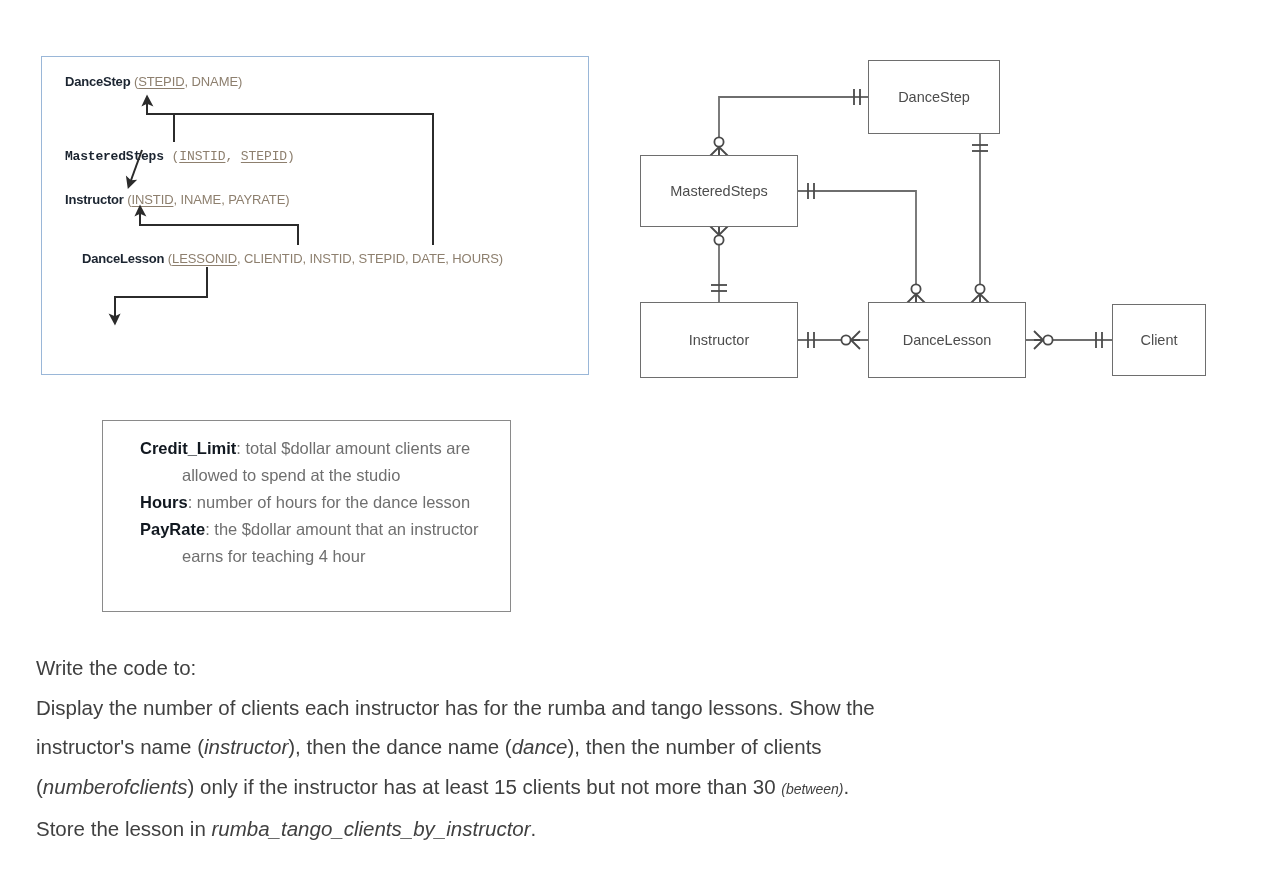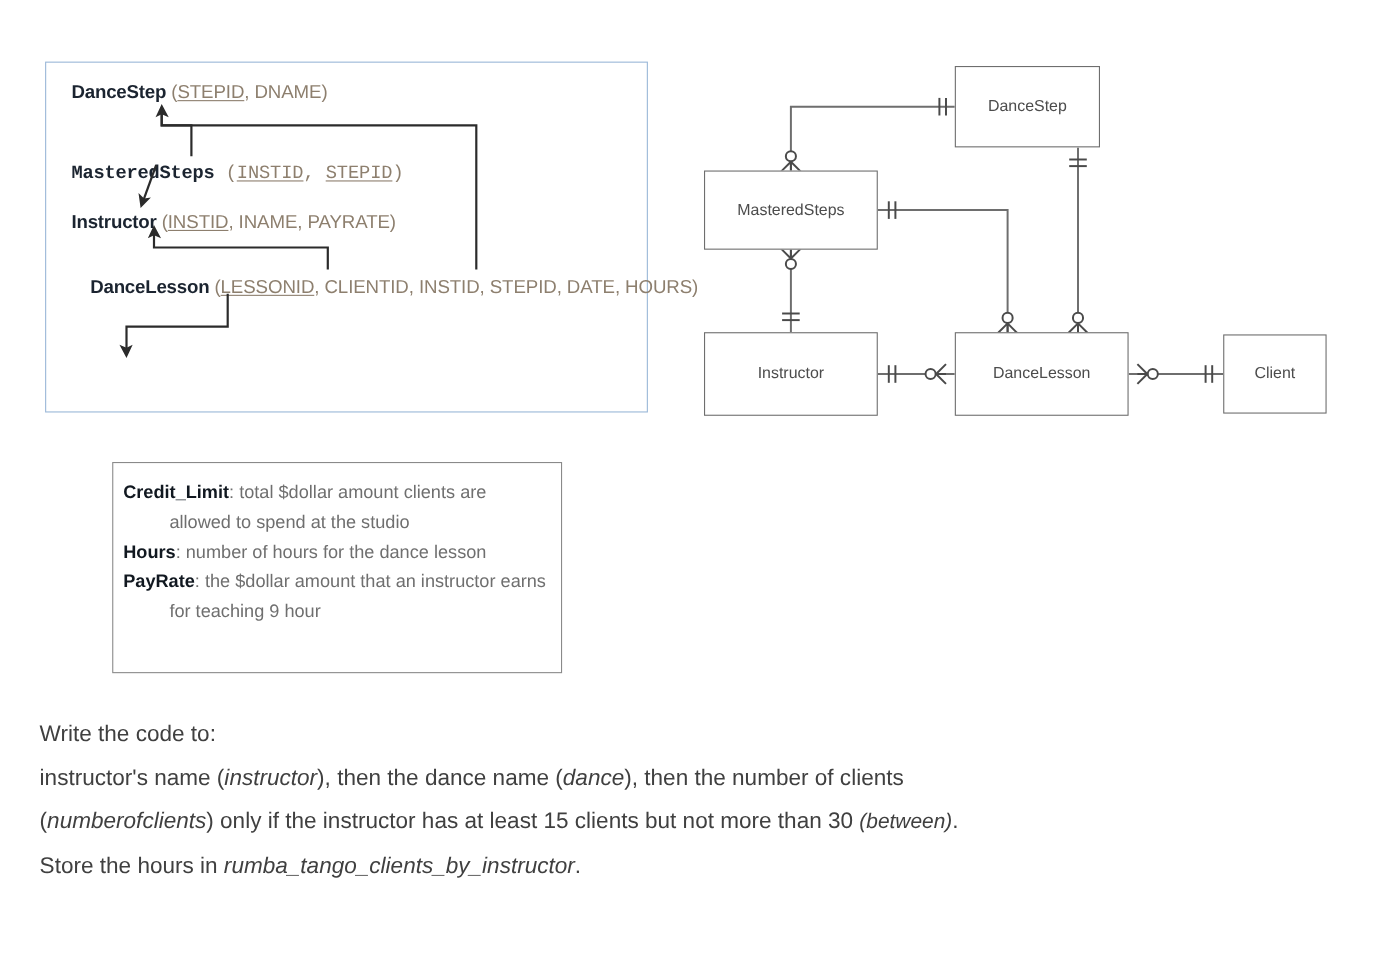--- a/index.html
+++ b/index.html
@@ -23,21 +23,21 @@
     top: 56px;
     width: 548px;
     height: 319px;
     border: 1px solid #9ab7d8;
     background: #ffffff;
     box-sizing: border-box;
   }
   .schema-line {
     position: absolute;
     white-space: nowrap;
-    font-size: 17px;
+    font-size: 13px;
     letter-spacing: -0.1px;
     color: #8d7f6e;
   }
   .schema-line .tbl {
     font-weight: bold;
     color: #1b2430;
     letter-spacing: -0.2px;
   }
   .schema-line .pk {
     text-decoration: underline;
@@ -102,39 +102,40 @@
     box-sizing: border-box;
     padding: 14px 10px 10px 9px;
   }
   .def-item {
     font-size: 16.5px;
     line-height: 27px;
     color: #6f6f6f;
     padding-left: 42px;
     text-indent: -42px;
     white-space: normal;
+    margin-left: 28px;
   }
   .def-item .term {
     font-weight: bold;
     color: #111820;
   }
 
   
   .question {
     position: absolute;
     left: 36px;
     top: 648px;
     width: 1110px;
     color: #404040;
     font-size: 20.5px;
     line-height: 39.5px;
     font-family: "Liberation Sans", sans-serif;
   }
   .question .it { font-style: italic; }
-  .question .small-it { font-style: italic; font-size: 19px; }
+  .question .small-it { font-style: italic; font-size: 14px; }
   .q-line { white-space: nowrap; }
 </style>
 </head>
 <body>
 
 <div class="schema-panel">
 
   <div class="schema-line s-dancestep">
     <span class="tbl">DanceStep</span><span> (</span><span class="pk">STEPID</span>, <span>DNAME</span><span>)</span>
   </div>
@@ -252,30 +253,33 @@
 </div>
 
 <div class="defs-box">
   <div class="def-item">
     <span class="term">Credit_Limit</span><span>: </span><span>total $dollar amount clients are allowed to spend at the studio</span>
   </div>
   <div class="def-item">
     <span class="term">Hours</span><span>: </span><span>number of hours for the dance lesson</span>
   </div>
   <div class="def-item">
-    <span class="term">PayRate</span><span>: </span><span>the $dollar amount that an instructor earns for teaching 9 hour</span>
+    <span class="term">PayRate</span><span>: </span><span>the $dollar amount that an instructor earns for teaching 4 hour</span>
   </div>
 </div>
 
 <div class="question">
   <div class="q-line">
     <span>Write the code to:</span>
   </div>
   <div class="q-line">
+    <span>Display the number of clients each instructor has for the rumba and tango lessons.  Show the</span>
+  </div>
+  <div class="q-line">
     <span>instructor's name (</span><span class="it">instructor</span><span>), then the dance name (</span><span class="it">dance</span><span>), then the number of clients</span>
   </div>
   <div class="q-line">
     <span>(</span><span class="it">numberofclients</span><span>) only if the instructor has at least 15 clients but not more than 30 </span><span class="small-it">(between)</span><span>.</span>
   </div>
   <div class="q-line">
-    <span>Store the hours in </span><span class="it">rumba_tango_clients_by_instructor</span><span>.</span>
+    <span>Store the lesson in </span><span class="it">rumba_tango_clients_by_instructor</span><span>.</span>
   </div>
 </div>
 
 </body></html>

